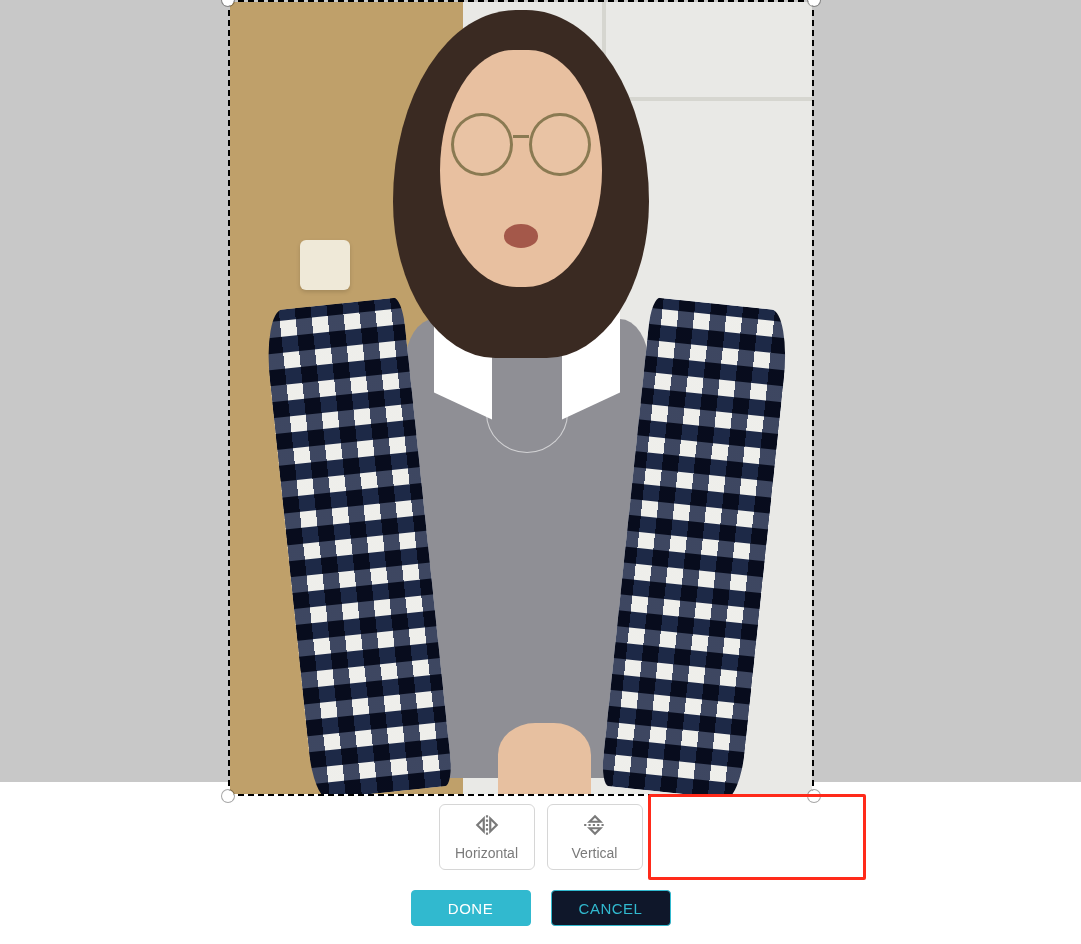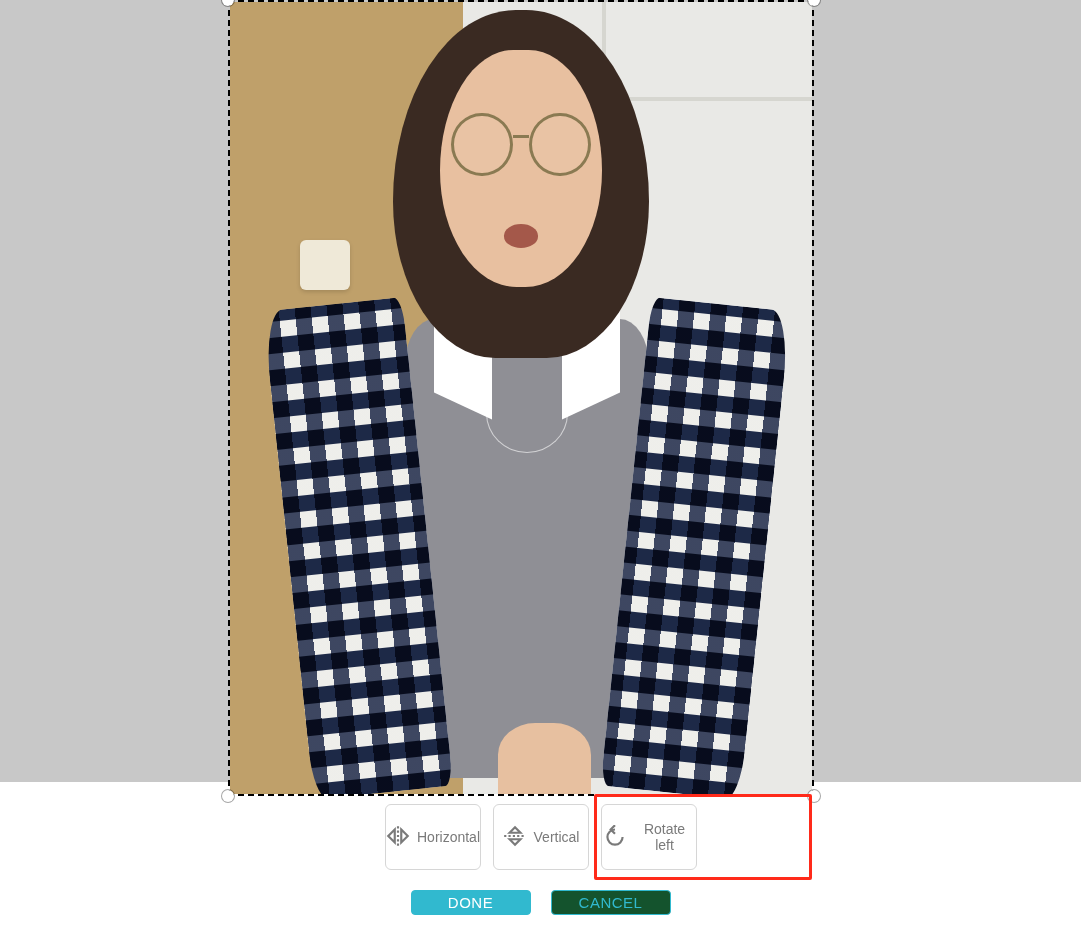--- a/index.html
+++ b/index.html
@@ -81,39 +81,39 @@
   .collar-r { right:33%; transform:skewY(-25deg);}
   .hand { position:absolute; left:46%; bottom:-1%; width:16%; height:10%; background:#e7c0a0; border-radius:40% 40% 10% 10%; }
 
   
   .toolbar-wrap { width:100%; padding-top:22px; display:flex; justify-content:center; }
   .toolbar { display:flex; gap:12px; position:relative; }
   .tool-btn {
     width:96px; height:66px;
     border:1px solid #d6d6d6; border-radius:6px;
     background:#fff; cursor:pointer;
-    display:flex; flex-direction:row; align-items:center; justify-content:center;
+    display:flex; flex-direction:column; align-items:center; justify-content:center;
     gap:6px; color:#7a7a7a; font-size:14px;
   }
   .tool-btn svg { width:26px; height:22px; stroke:#7a7a7a; fill:none; stroke-width:2; }
   .tool-btn.reset { margin-left:28px; }
   .highlight-box {
     position:absolute; border:3px solid #ff2a1a; border-radius:2px;
     pointer-events:none;
   }
 
   
   .actions { width:100%; display:flex; justify-content:center; gap:20px; padding-top:20px; }
   .btn {
-    min-width:120px; height:25px; padding:0 22px;
+    min-width:120px; height:36px; padding:0 22px;
     border-radius:4px; font-size:15px; letter-spacing:.5px;
     cursor:pointer; display:flex; align-items:center; justify-content:center;
   }
   .btn-primary { background:#31b9cf; color:#fff; border:1px solid #31b9cf; }
-  .btn-secondary { background:#14532d; color:#31b9cf; border:1px solid #31b9cf; }
+  .btn-secondary { background:#0f172a; color:#31b9cf; border:1px solid #31b9cf; }
 </style>
 </head>
 <body>
 
 <div class="stage"></div>
 
 <div class="canvas-area">
   <div class="crop-frame">
     <div class="photo">
       <div class="shelf-v"></div>
@@ -161,29 +161,20 @@
       <span>
         <svg viewBox="0 0 24 20">
             <path d="M2 10 h20" stroke-dasharray="2 2"></path>
             <path d="M7 7 L12 2 L17 7 Z"></path>
             <path d="M7 13 L12 18 L17 13 Z"></path>
           </svg>
       </span>
       <span>Vertical</span>
     </button>
 
-    <button class="tool-btn">
-      <span>
-        <svg viewBox="0 0 24 20">
-            <path d="M19 11 a7 7 0 1 1 -7 -7"></path>
-            <path d="M12 0 l-4 4 l4 4" fill="none"></path>
-          </svg>
-      </span>
-      <span>Rotate left</span>
-    </button>
 
 
 
     <div class="highlight-box" style="left:209px; top:-10px; width:218px; height:86px;"></div>
   </div>
 </div>
 
 <div class="actions">
   <button class="btn btn-primary">
     <span>DONE</span>

